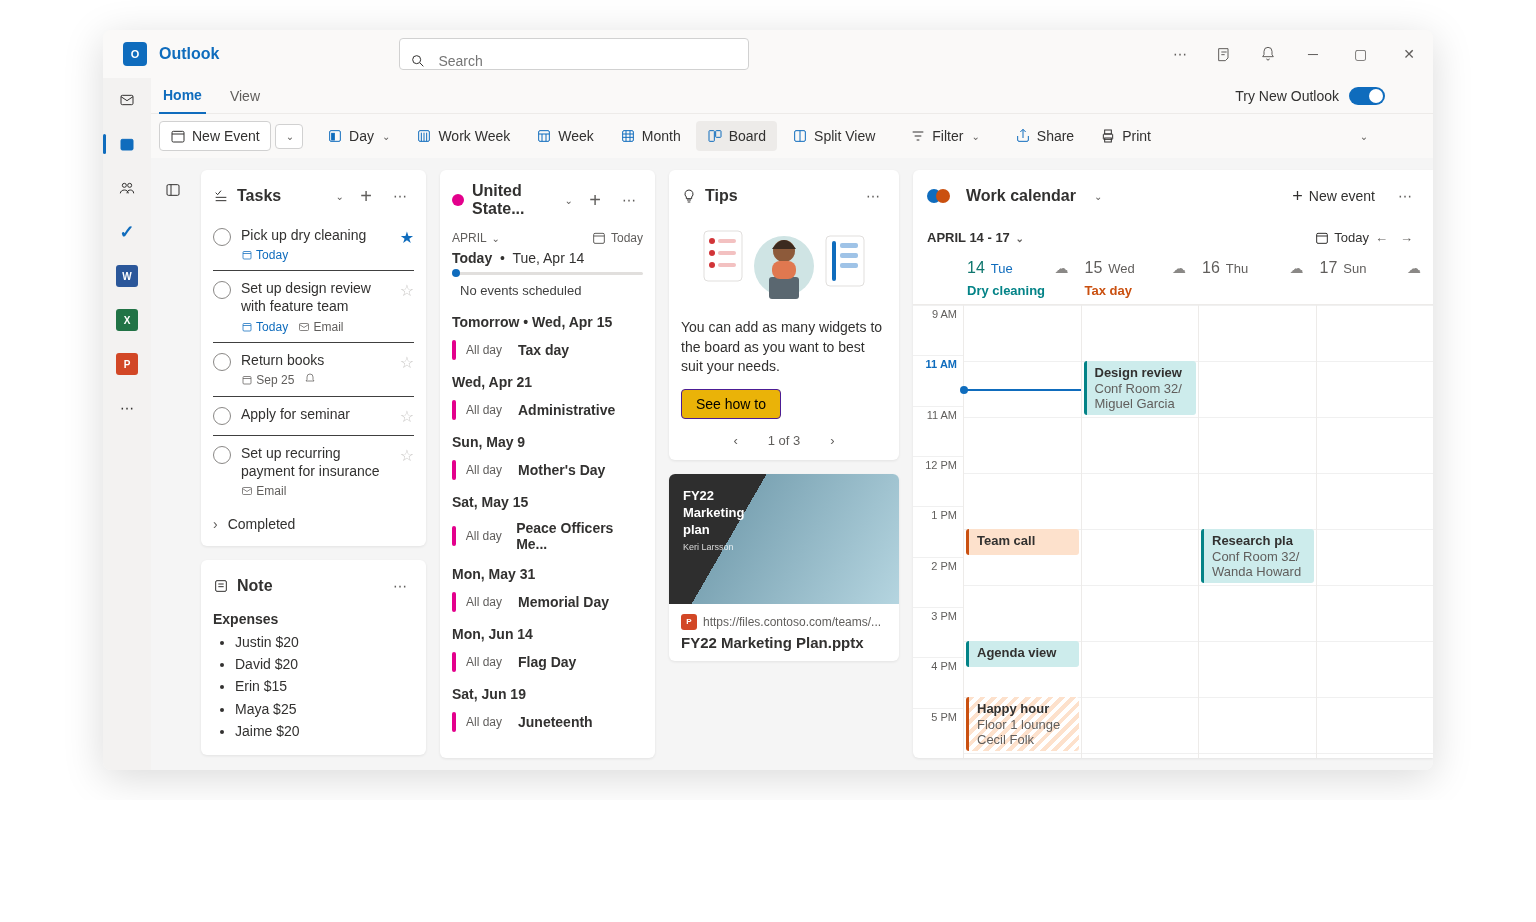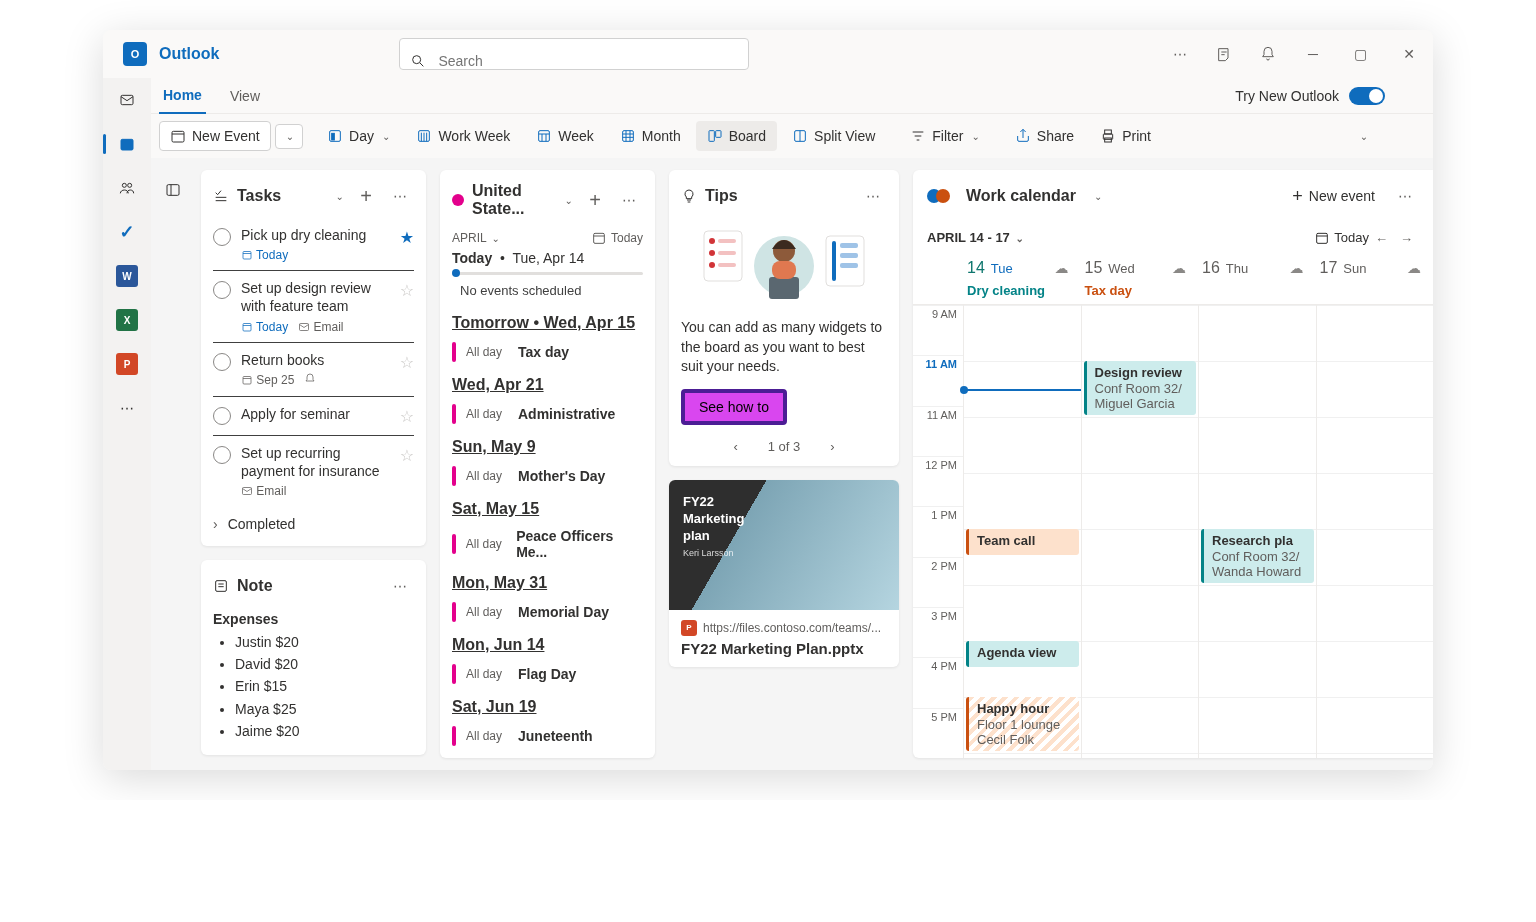--- a/index.html
+++ b/index.html
@@ -80,32 +80,32 @@
 
 .holidays { width: 215px; padding: 12px 0 0 0;}
 .holidays .cardhead { padding: 0 12px;}
 .hdot { width: 12px; height: 12px; background: #e3008c; border-radius: 50%; flex-shrink: 0;}
 .monthrow { display: flex; align-items: center; justify-content: space-between; font-size: 12px; color: #605e5c; padding: 4px 12px; margin-top: 4px;}
 .todaydot { font-size: 14px; margin-bottom: 6px; padding: 0 12px;}
 .todaydot b { font-weight: 600;}
 .progressbar { height: 3px; background: #e1dfdd; border-radius: 2px; margin: 0 12px 8px 12px; position: relative;}
 .progressbar::before { content: ''; width: 8px; height: 8px; background: #0f6cbd; border-radius: 50%; position: absolute; left: 0; top: -3px;}
 .noevents { color: #404040; font-size: 13px; padding: 0 12px 8px 20px;}
-.dayhdr { font-size: 16px; font-weight: 600; padding: 8px 12px 4px 12px; text-decoration: underline;}
+.dayhdr { font-size: 14px; font-weight: 600; padding: 8px 12px 4px 12px;}
 .evrow { display: flex; align-items: center; gap: 10px; padding: 6px 12px; font-size: 14px;}
 .evbar { width: 4px; height: 20px; background: #e3008c; border-radius: 2px;}
 .evallday { font-size: 12px; color: #605e5c; width: 42px;}
 
 
 .tipscol { width: 230px;}
 .tips .cardhead .iconbtn { margin-left: auto;}
 .illus { height: 90px; display: flex; align-items: center; justify-content: center; margin: 4px 0 10px 0; position: relative;}
 .illus-svg { width: 180px; height: 85px; }
 .tiptext { font-size: 14px; line-height: 1.4; margin-bottom: 12px;}
-.tipbtn { border: 4px solid #4c1d95; background: #d946ef; padding: 6px 14px; border-radius: 4px; cursor: pointer; font-size: 14px;}
+.tipbtn { border: 1px solid #4c1d95; background: #eab308; padding: 6px 14px; border-radius: 4px; cursor: pointer; font-size: 14px;}
 .pager { display: flex; align-items: center; justify-content: center; gap: 30px; margin-top: 14px; font-size: 13px; color: #605e5c;}
 
 
 .filecard { padding: 0; overflow: hidden;}
 .filecover { height: 130px; background: linear-gradient(120deg, #2e2e2e 0%, #2e2e2e 32%, #7da5b5 32%, #b5d5e0 100%); display: flex; }
 .filecovertext { padding: 14px; color: #fff; font-size: 13px; line-height: 1.3; width: 90px;}
 .fileinfo { padding: 10px 12px;}
 .fileurl { font-size: 12px; color: #605e5c; display: flex; align-items: center; gap: 6px; overflow: hidden; white-space: nowrap; text-overflow: ellipsis;}
 .filename { font-size: 15px; font-weight: 600; margin-top: 4px;}
 

